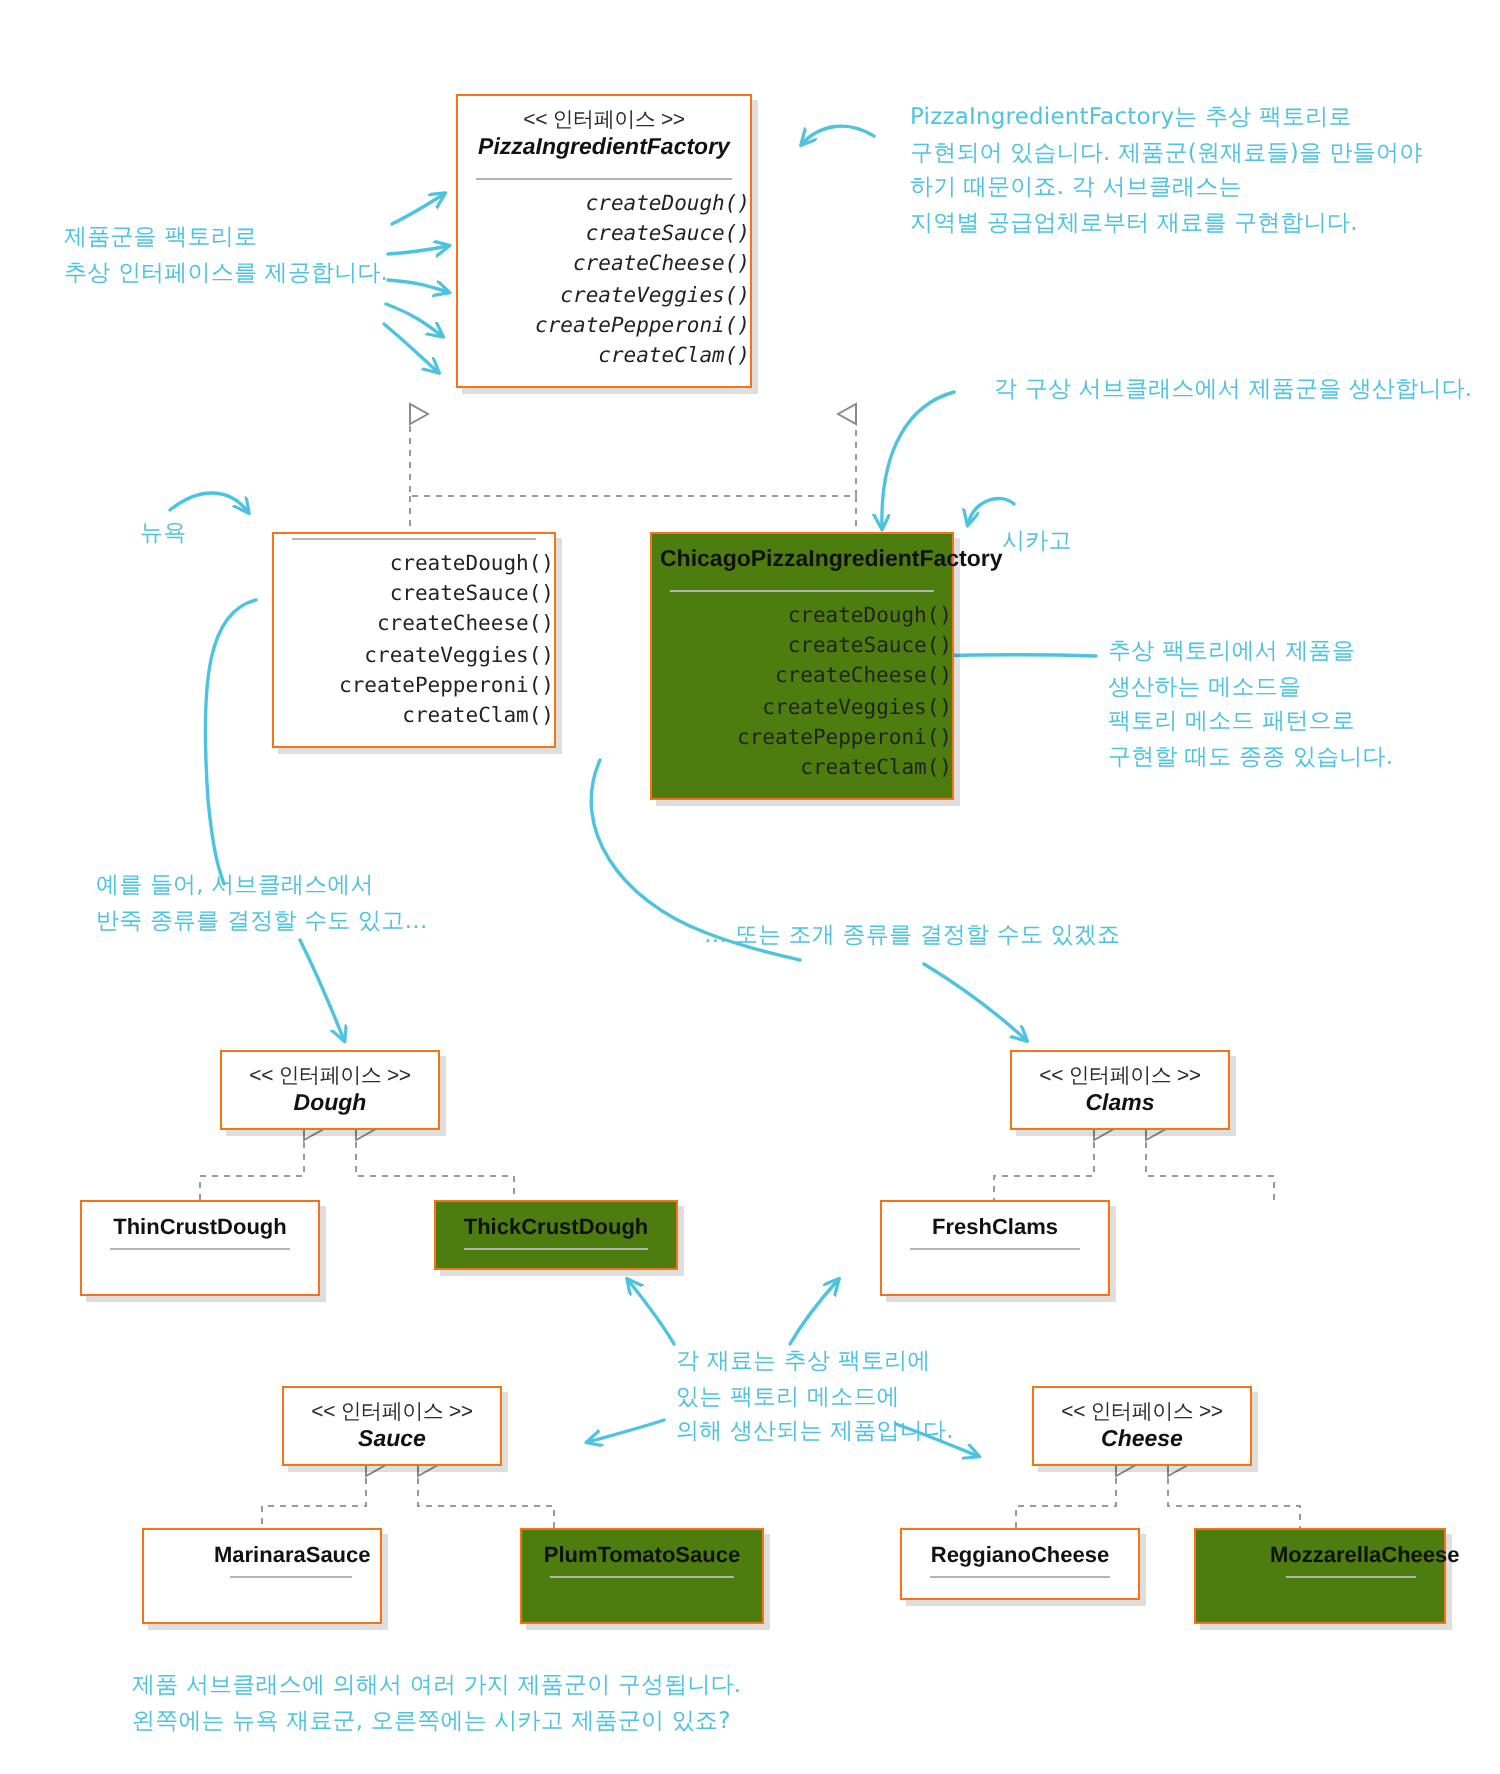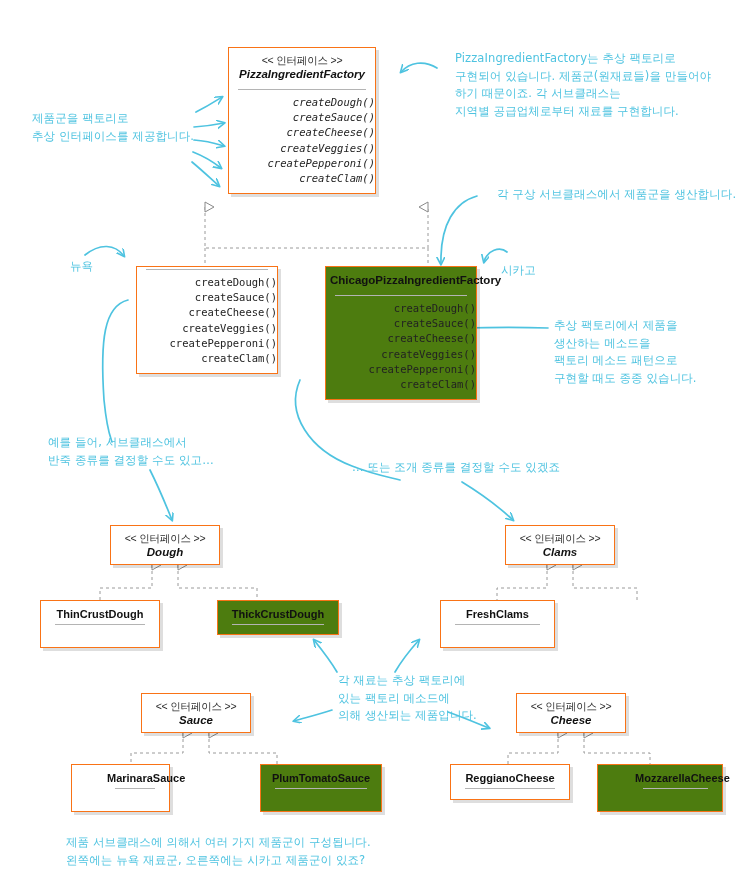--- a/index.html
+++ b/index.html
@@ -256,21 +256,21 @@
   </div>
 
 
   <div class="uml-box" style="left:141px; top:693px; width:110px; height:40px;">
     <div class="uml-head">
       <div class="stereo">&lt;&lt; 인터페이스 &gt;&gt;</div>
       <div class="cname italic">Sauce</div>
     </div>
   </div>
 
-  <div class="uml-box leaf" style="left:71px; top:764px; width:99px; height:48px;padding-left:29px;">
+  <div class="uml-box leaf" style="left:71px; top:764px; width:120px; height:48px;padding-left:29px;">
     <div class="leaf-name">MarinaraSauce</div>
     <div class="leaf-rule"></div>
   </div>
 
   <div class="uml-box leaf shaded" style="left:215px; top:764px; width:122px; height:48px;margin-left:45px;">
     <div class="leaf-name">PlumTomatoSauce</div>
     <div class="leaf-rule"></div>
   </div>
 
   <div class="uml-box" style="left:516px; top:693px; width:110px; height:40px;">

